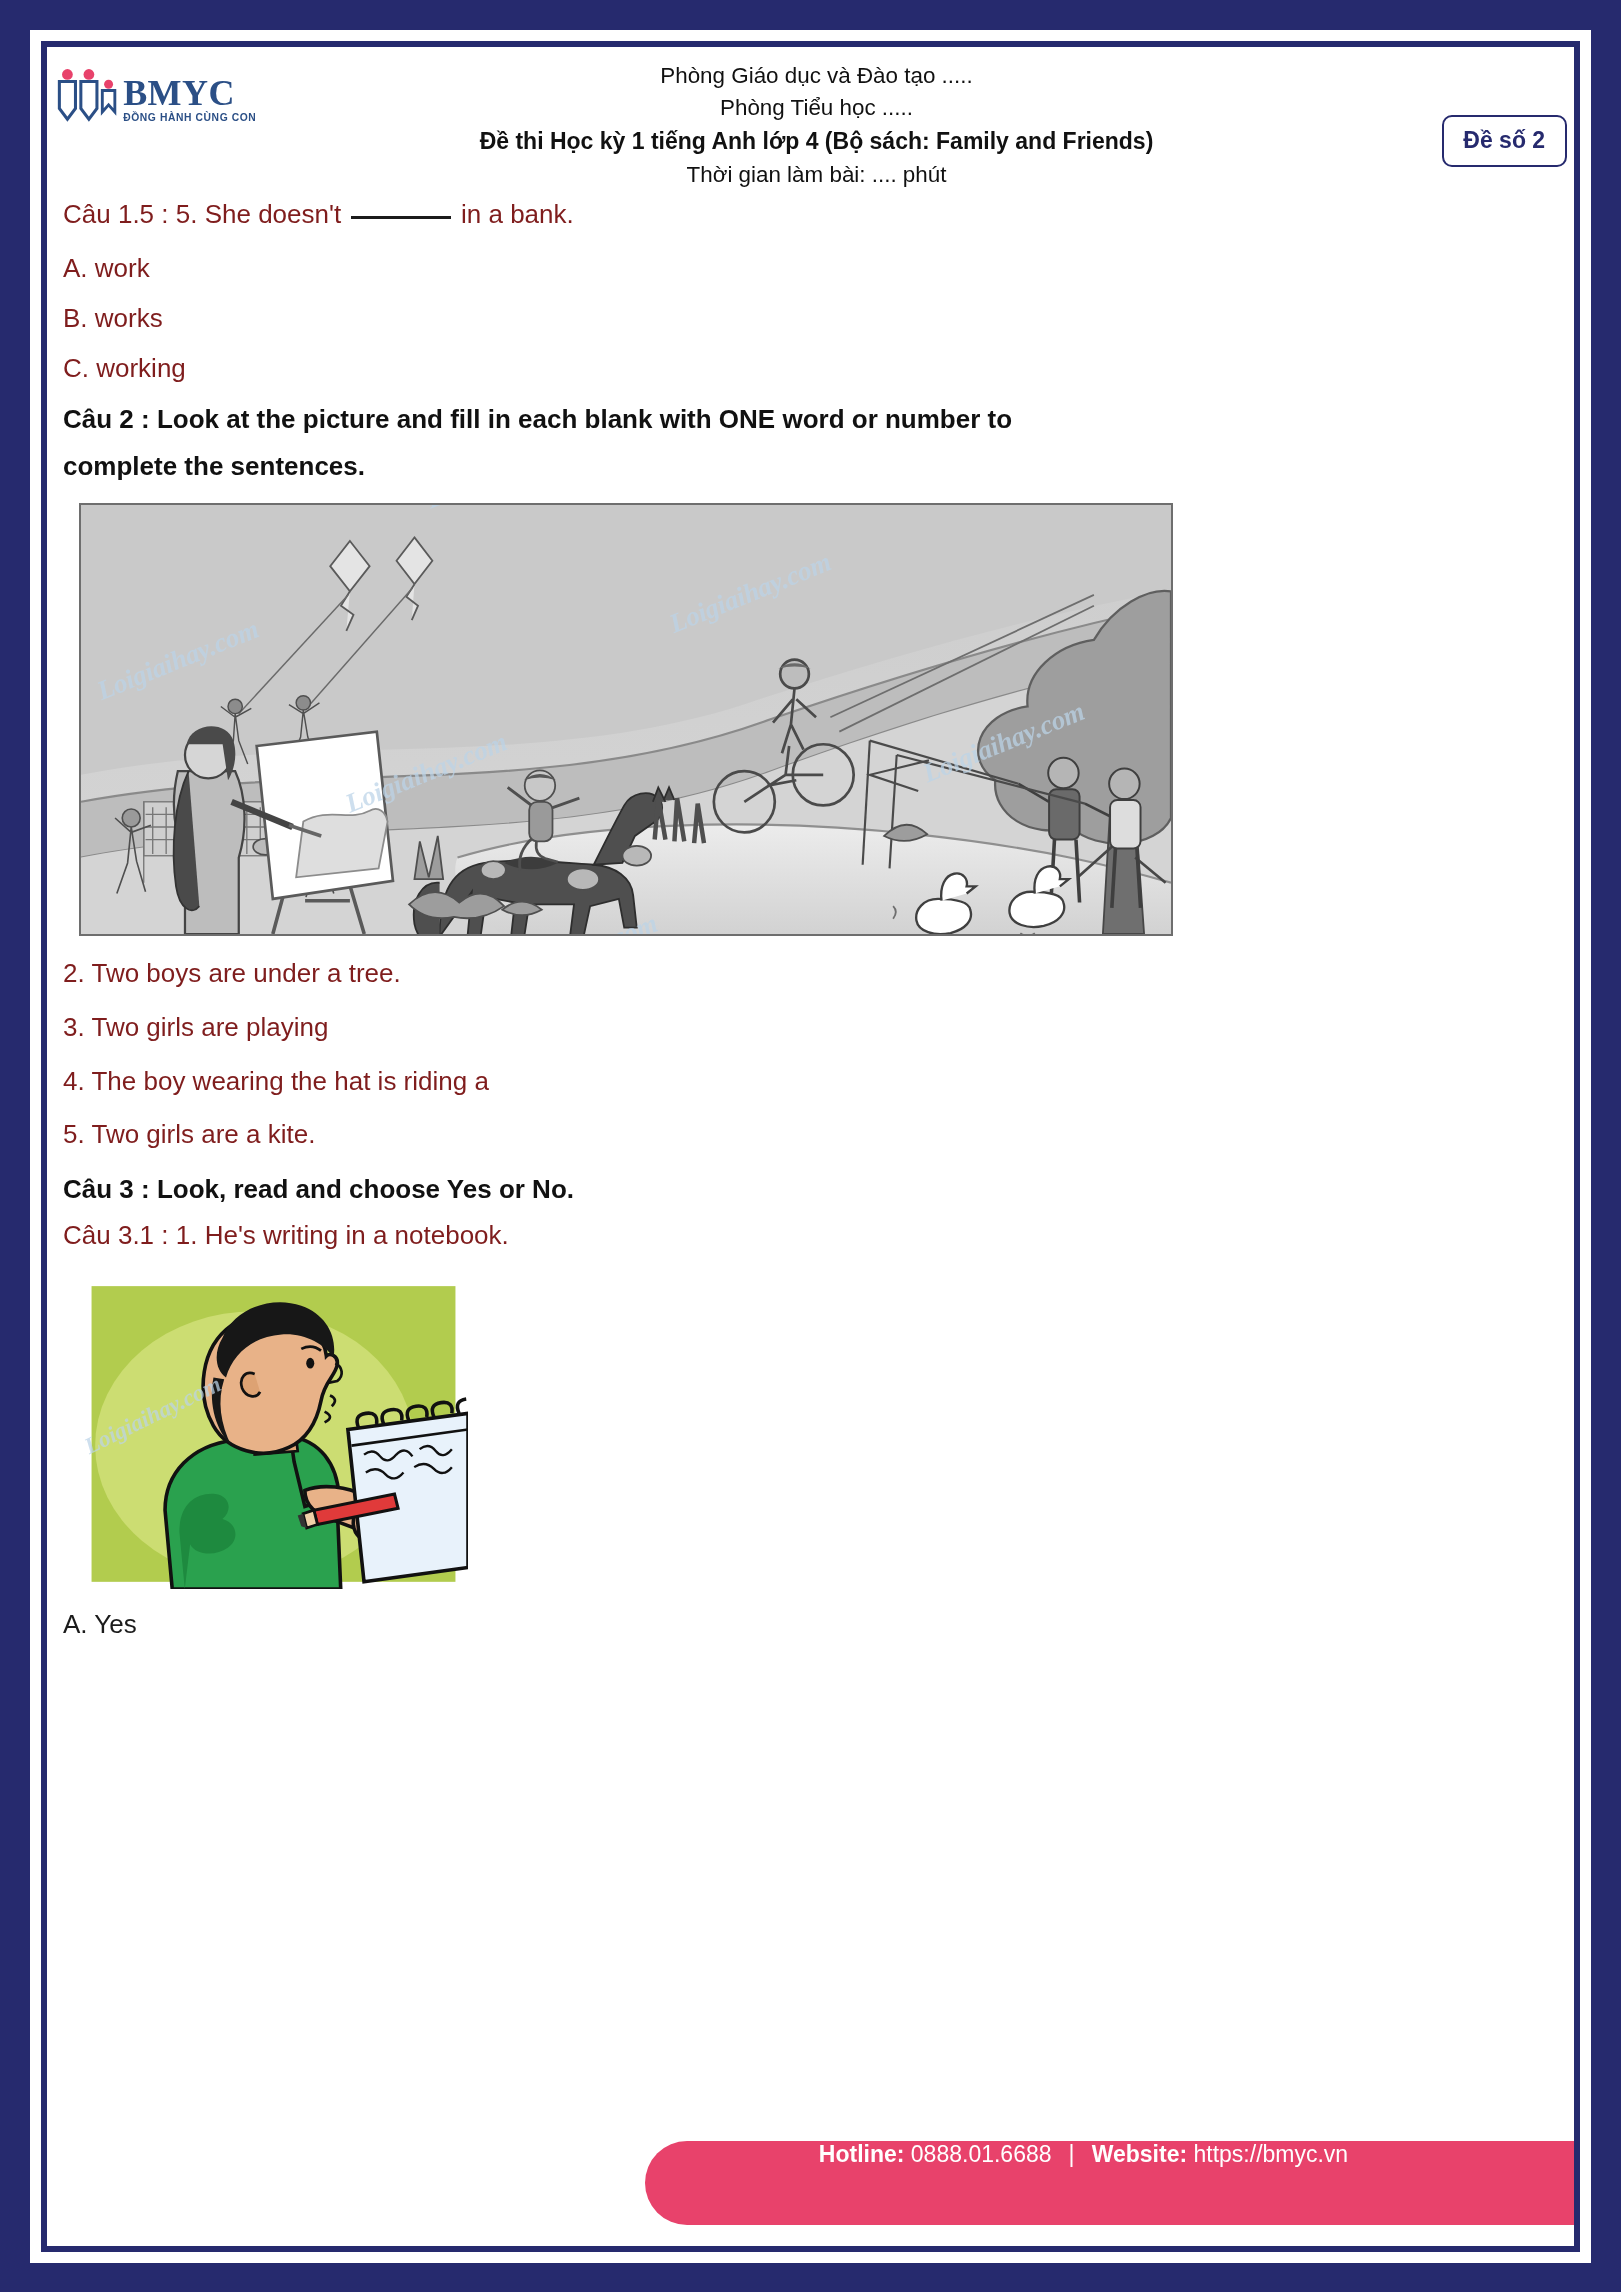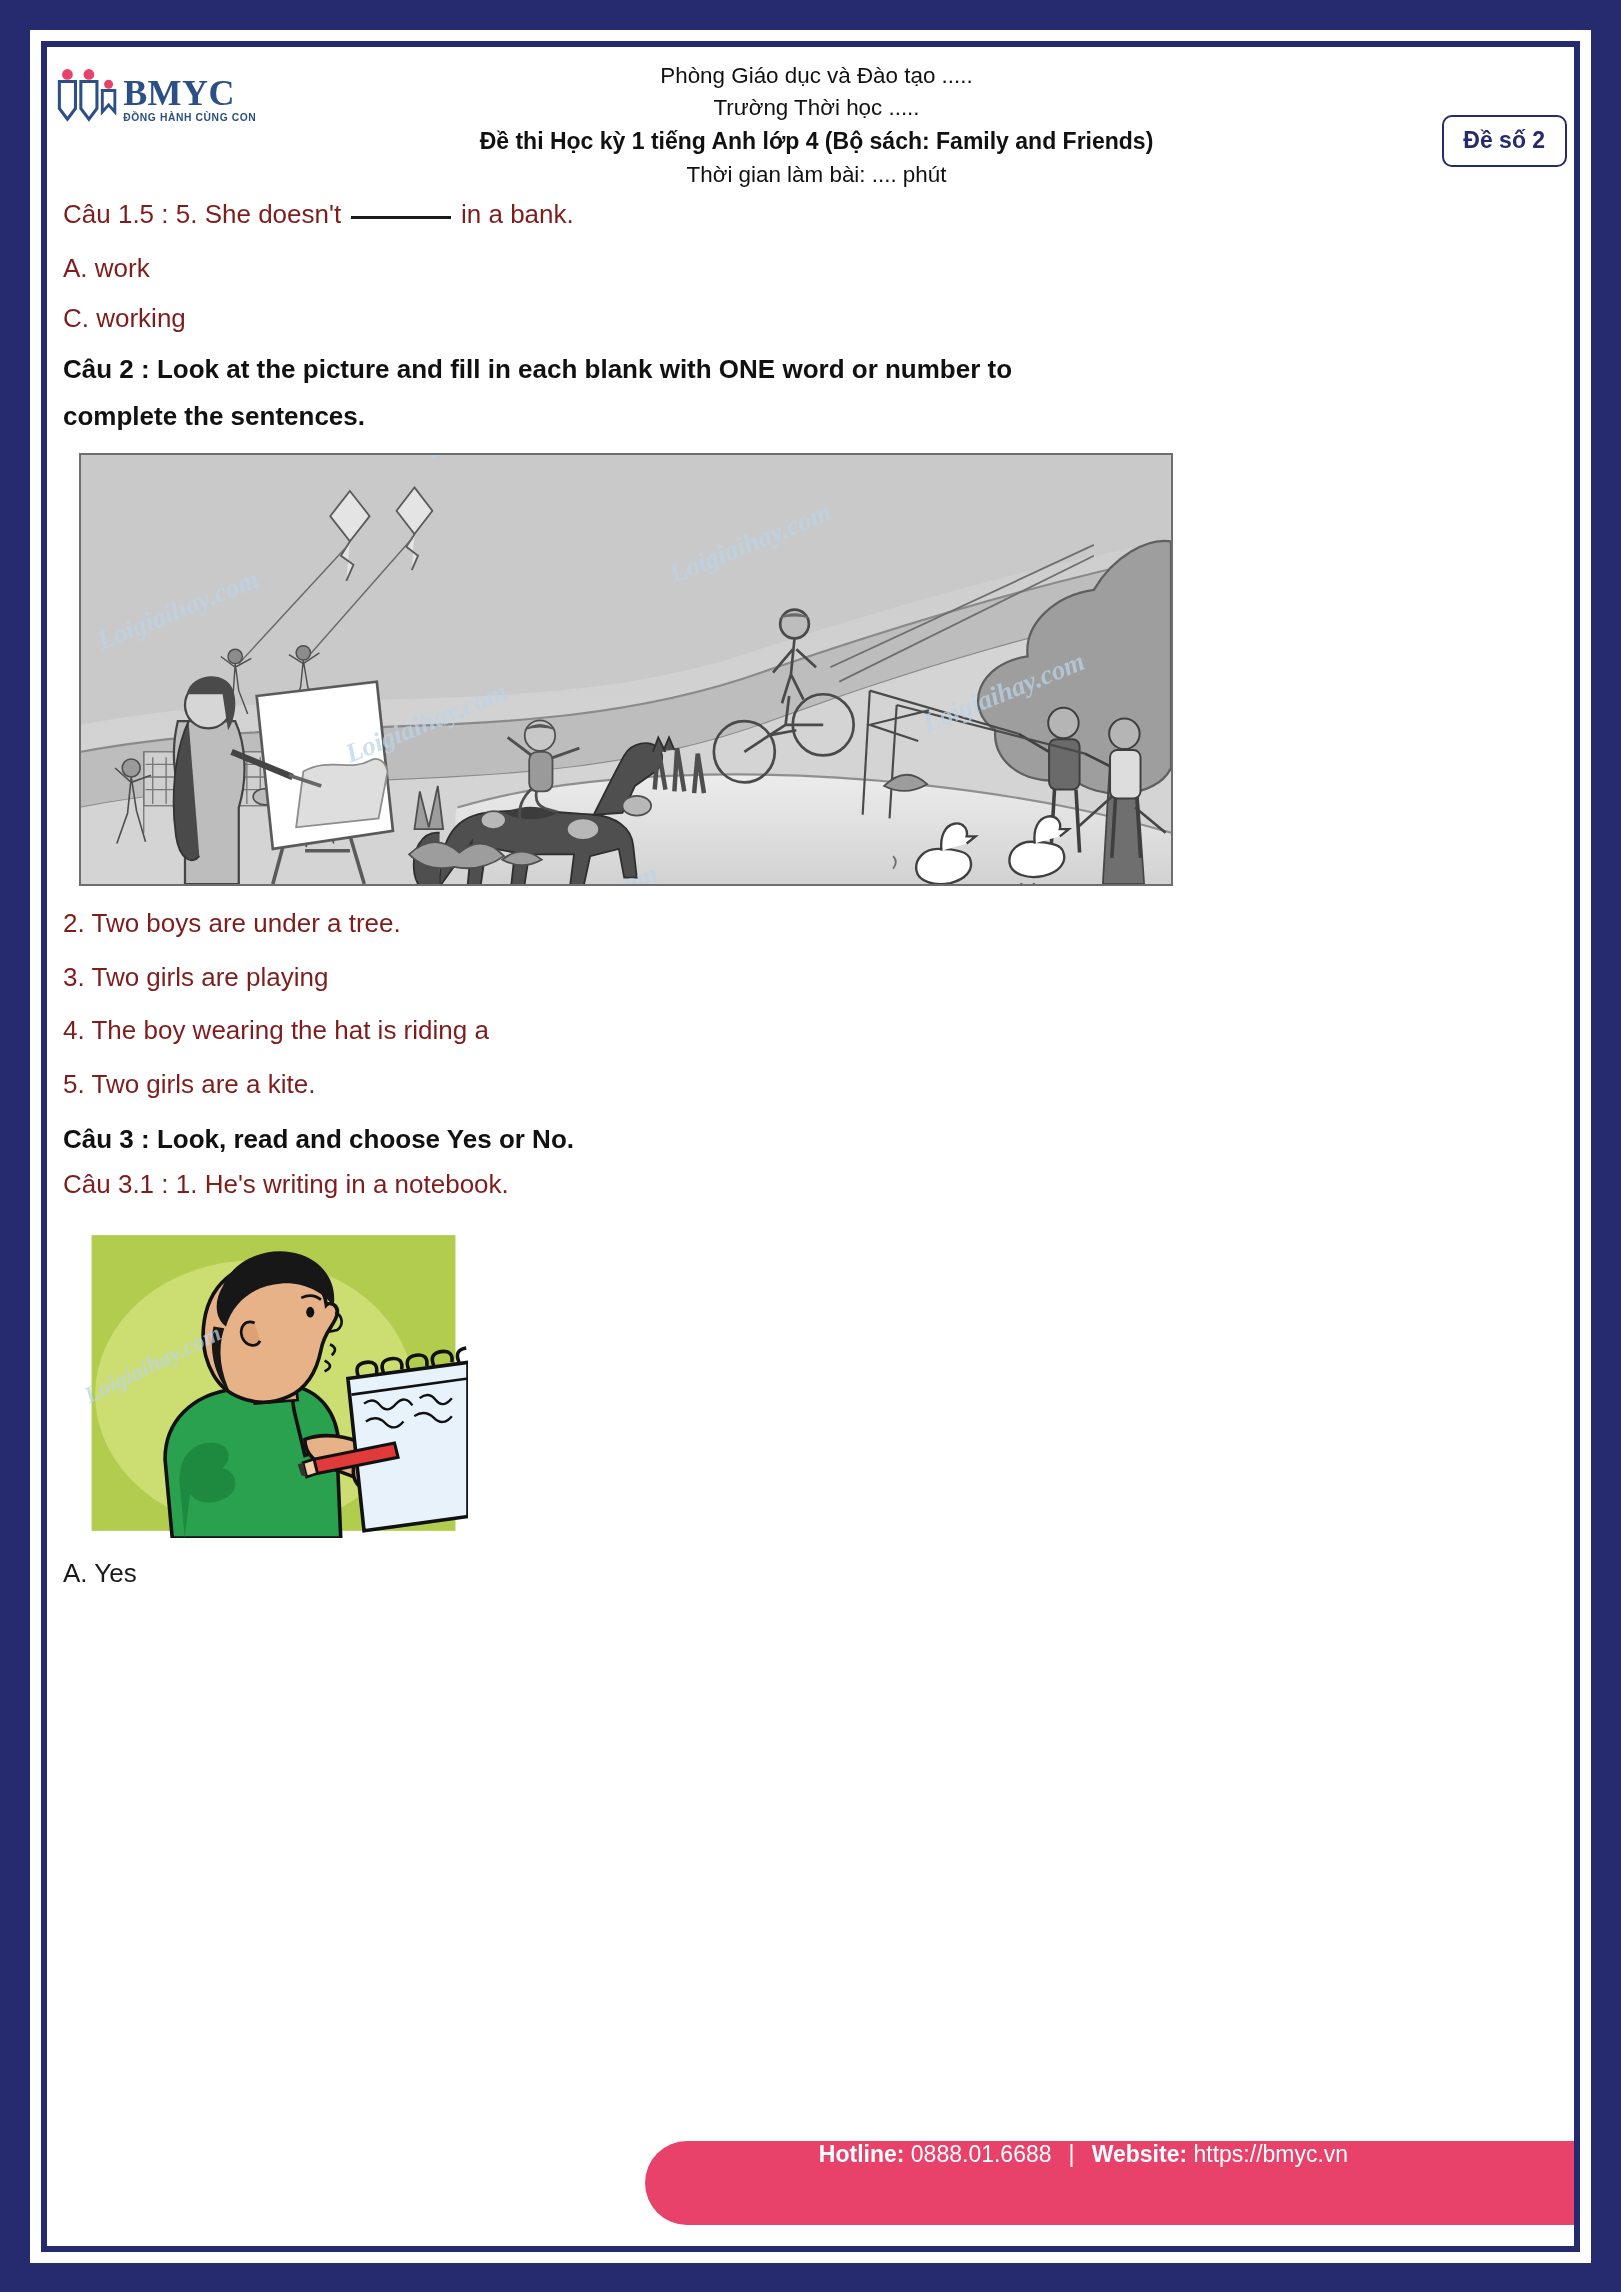--- a/index.html
+++ b/index.html
@@ -207,36 +207,37 @@
           </svg>
         </div>
         <div class="logo-wordmark">
           <div class="logo-text">BMYC</div>
           <div class="logo-tagline">ĐỒNG HÀNH CÙNG CON</div>
         </div>
       </div>
 
       <div class="header-titles">
         <div class="title-line">Phòng Giáo dục và Đào tạo .....</div>
-        <div class="title-line">Trường Thời học .....</div>
+        <div class="title-line">Phòng Tiểu học .....</div>
         <div class="title-line bold">Đề thi Học kỳ 1 tiếng Anh lớp 4 (Bộ sách: Family and Friends)</div>
         <div class="title-line">Thời gian làm bài: .... phút</div>
       </div>
 
       <div class="exam-badge">Đề số 2</div>
     </div>
 
     <div class="body-area">
 
       <div class="q-line">
         <span>Câu 1.5 : 5. She doesn't</span>
         <span class="blank-rule"></span>
         <span>in a bank.</span>
       </div>
       <div class="q-line tight">A. work</div>
+      <div class="q-line tight">B. works</div>
       <div class="q-line tight">C. working</div>
 
       <div class="q-head-bold">Câu 2 : Look at the picture and fill in each blank with ONE word or number to</div>
       <div class="q-head-bold">complete the sentences.</div>
 
       <div class="park-figure">
         <svg class="park-svg" viewBox="0 0 1216 477" preserveAspectRatio="none" aria-hidden="true">
           <defs>
             <linearGradient id="skyG" x1="0" y1="0" x2="0" y2="1">
               <stop offset="0" stop-color="#cccccc"></stop>

